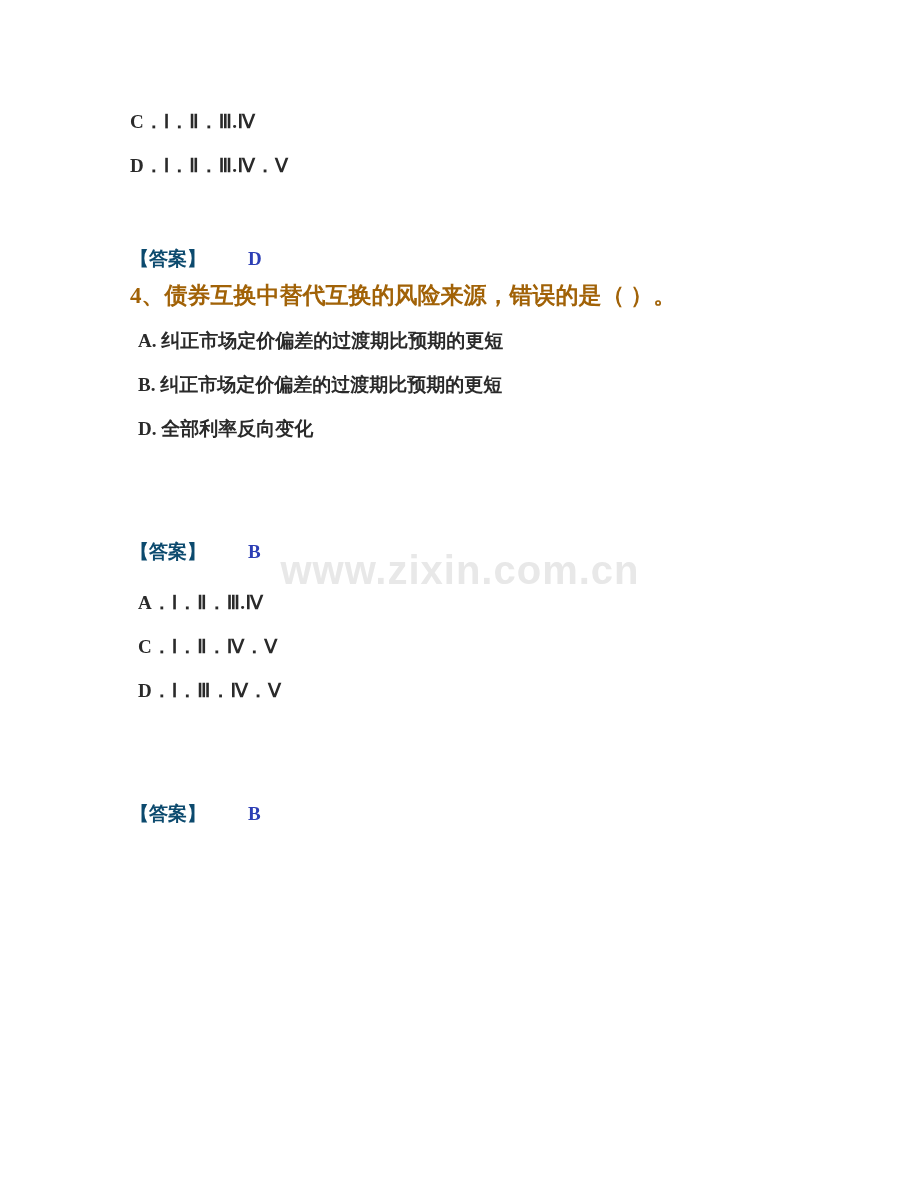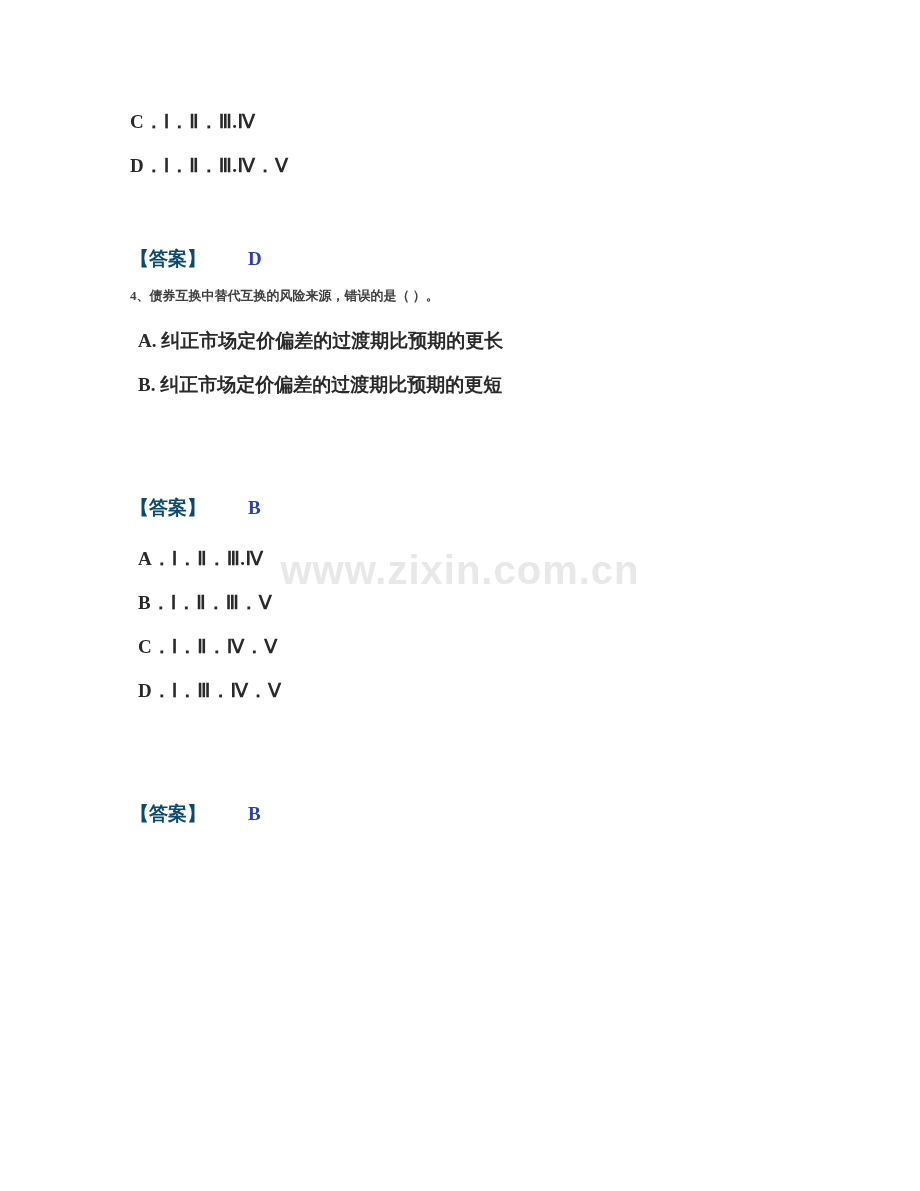--- a/index.html
+++ b/index.html
@@ -48,22 +48,22 @@
     font-size: 19px;
     color: #2a2a2a;
     line-height: 44px;
     white-space: nowrap;
   }
   .opt-roman {
     font-family: "Liberation Serif", serif;
     letter-spacing: 0.5px;
   }
   .qtext {
-    font-size: 13px;
-    color: #404040;
+    font-size: 23px;
+    color: #a16207;
     line-height: 31px;
   }
   .answer-row {
     display: flex;
     align-items: baseline;
     color: #2d3fb5;
     font-size: 19px;
   }
   .answer-label {
     color: #0c4a6e;
@@ -103,38 +103,38 @@
       <span class="answer-label">【答案】</span>
       <span class="answer-value">D</span>
     </div>
 
     <div class="gap-sm"></div>
 
     <div class="qtext q-block">4、债券互换中替代互换的风险来源，错误的是（  ）。</div>
 
     <div class="gap-sm"></div>
 
-    <div class="opt opt-indent">A. 纠正市场定价偏差的过渡期比预期的更长</div>
+    <div class="opt opt-indent">A. 纠正市场定价偏差的过渡期比预期的更短</div>
     <div class="opt opt-indent">B. 纠正市场定价偏差的过渡期比预期的更短</div>
+    <div class="opt opt-indent">D. 全部利率反向变化</div>
 
     <div class="gap-xl"></div>
     <div class="gap-md"></div>
 
     <div class="answer-row">
       <span class="answer-label">【答案】</span>
       <span class="answer-value">B</span>
     </div>
 
     <div class="gap-sm"></div>
 
 
     <div class="gap-sm"></div>
 
     <div class="opt opt-indent opt-roman">A．Ⅰ．Ⅱ．Ⅲ.Ⅳ</div>
-    <div class="opt opt-indent opt-roman">B．Ⅰ．Ⅱ．Ⅲ．Ⅴ</div>
     <div class="opt opt-indent opt-roman">C．Ⅰ．Ⅱ．Ⅳ．Ⅴ</div>
     <div class="opt opt-indent opt-roman">D．Ⅰ．Ⅲ．Ⅳ．Ⅴ</div>
 
     <div class="gap-xl"></div>
     <div class="gap-md"></div>
 
     <div class="answer-row">
       <span class="answer-label">【答案】</span>
       <span class="answer-value">B</span>
     </div>

